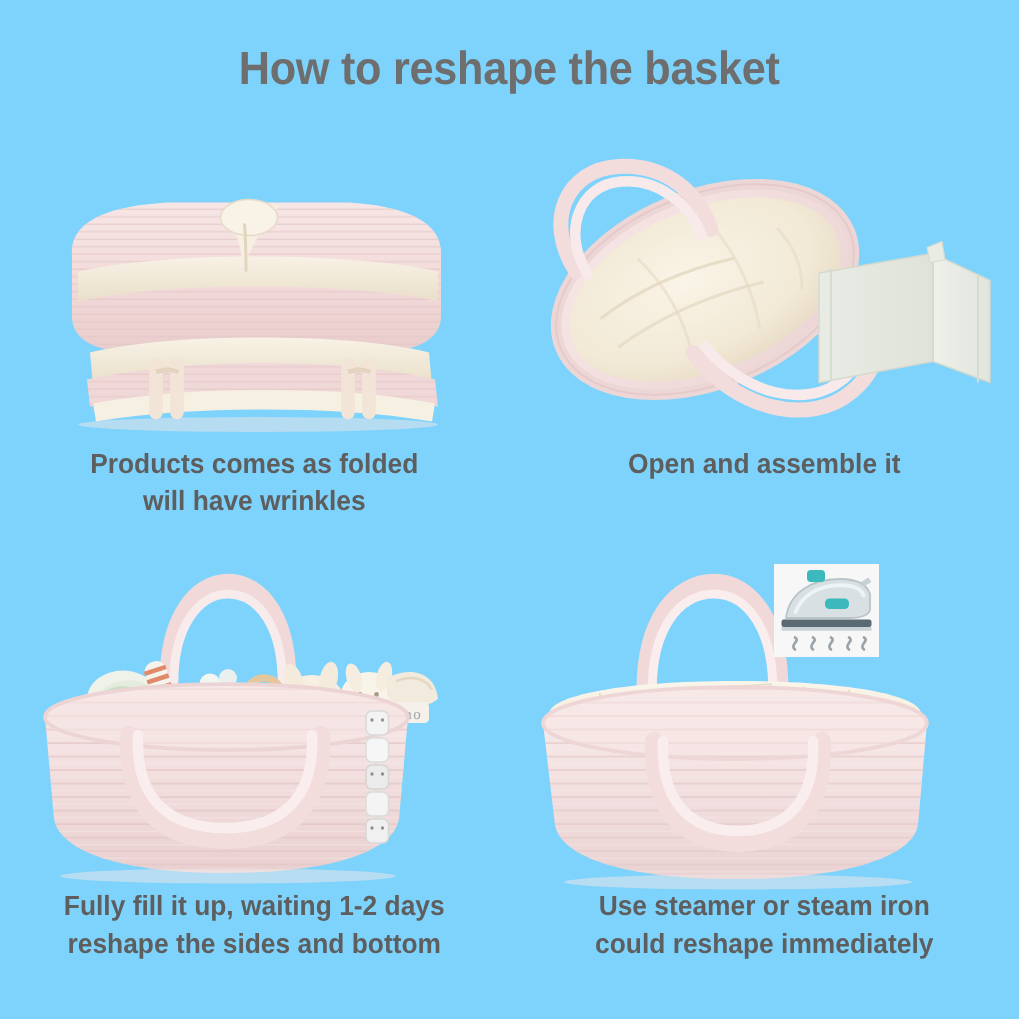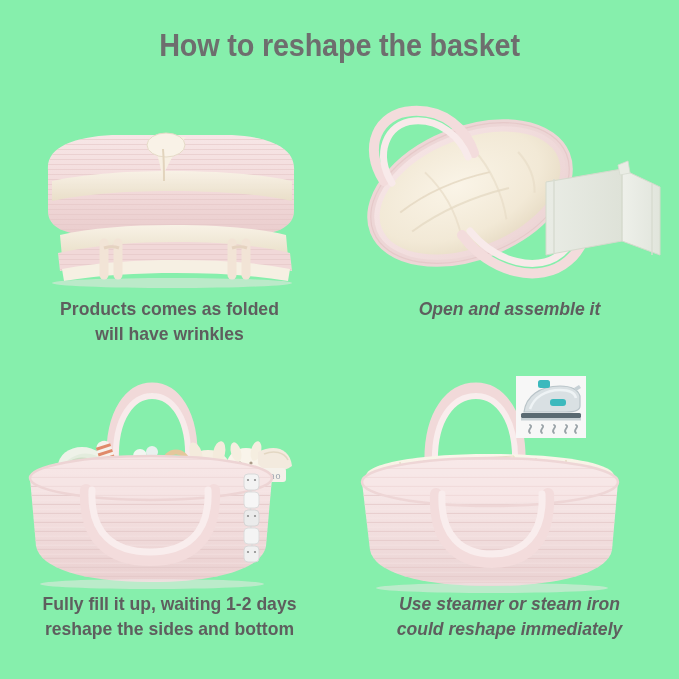--- a/index.html
+++ b/index.html
@@ -13,21 +13,21 @@
     height: 679px;
     overflow: hidden;
     font-family: "Liberation Sans", "DejaVu Sans", sans-serif;
     position: relative;
   }
 
   .page {
     position: relative;
     width: 679px;
     height: 679px;
-    background: #86efac;
+    background: #7dd3fc;
   }
 
   
   .title {
     position: absolute;
     top: 28px;
     left: 0;
     width: 679px;
     text-align: center;
     font-size: 31px;
@@ -48,21 +48,21 @@
     height: 594px;
   }
   .cell {
     position: absolute;
     width: 339px;
     height: 297px;
   }
   .cell.r0 { top: 0; }
   .cell.r1 { top: 285px; }
   .cell.c0 { left: 0; }
-  .cell.c1 { left: 340px; font-style: italic; }
+  .cell.c1 { left: 340px; }
 
   .art {
     position: absolute;
     left: 0;
     top: 0;
     width: 339px;
     height: 215px;
   }
   .cell.r1 .art { height: 225px; }
 

